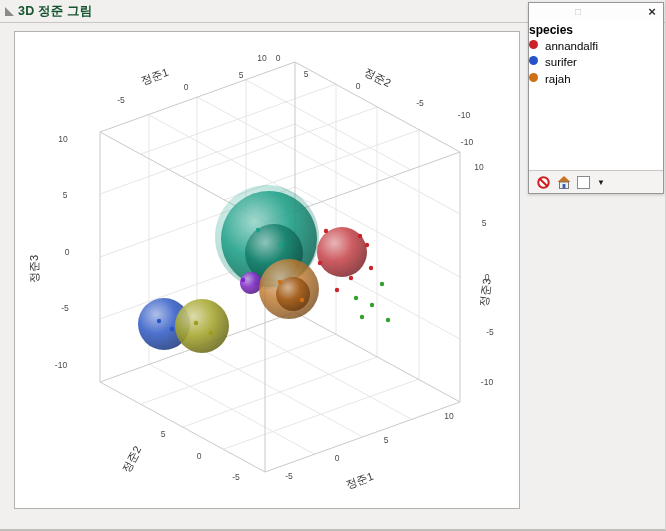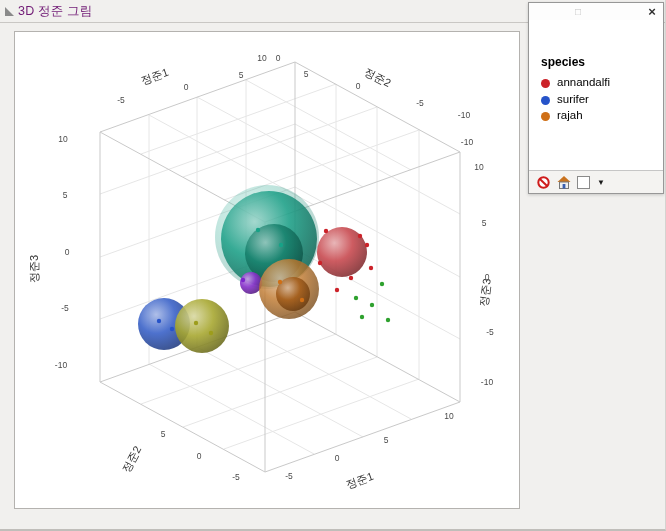--- a/index.html
+++ b/index.html
@@ -6,38 +6,38 @@
   body{
     width:666px;height:531px;position:relative;overflow:hidden;box-sizing:border-box;
     background:#f1f0ee;font-family:"Liberation Sans",sans-serif;
     border-right:1px solid #d5d3d0;border-bottom:2px solid #c0beba;
   }
   .app-titlebar{
     position:absolute;left:0;top:0;width:100%;height:23px;box-sizing:border-box;
     border-bottom:1px solid #c9c7c4;display:flex;align-items:center;padding-left:5px;background:#f1f0ee;
   }
   .disclosure{width:9px;height:9px;margin-right:4px;flex:0 0 auto;}
-  .app-title{font-size:12.5px;font-weight:normal;color:#701a75;letter-spacing:.2px;}
+  .app-title{font-size:12.5px;font-weight:bold;color:#14532d;letter-spacing:.2px;}
   .plot-frame{
     position:absolute;left:14px;top:31px;width:506px;height:478px;box-sizing:border-box;
     background:#ffffff;border:1px solid #b4b2af;
   }
   svg text{font-family:"Liberation Sans",sans-serif;}
   .legend-window{
     position:absolute;left:528px;top:2px;width:136px;height:192px;box-sizing:border-box;
     background:#ffffff;border:1px solid #979797;box-shadow:0 1px 3px rgba(0,0,0,.18);
     display:flex;flex-direction:column;
   }
   .legend-titlebar{height:17px;position:relative;background:#fdfdfd;flex:0 0 auto;}
   .win-btn{position:absolute;top:1px;width:18px;height:15px;display:flex;align-items:center;justify-content:center;cursor:default;}
   .btn-max{left:40px;color:#c2c2c2;font-size:10px;}
   .btn-close{right:2px;color:#2e2e2e;font-size:13px;font-weight:bold;}
-  .legend-body{flex:1 1 auto;padding:1px 6px 0 12px;overflow:hidden;margin-top:32px;}
+  .legend-body{flex:1 1 auto;padding:1px 6px 0 0;overflow:hidden;}
   .legend-title{font-size:12px;font-weight:bold;color:#000;margin:2px 0 3px 0;}
-  .legend-row{display:flex;align-items:flex-end;height:16.3px;}
+  .legend-row{display:flex;align-items:flex-start;height:16.3px;}
   .legend-dot{width:9px;height:9px;border-radius:50%;margin-right:7px;flex:0 0 auto;}
   .legend-label{font-size:11.5px;color:#000;white-space:nowrap;}
   .legend-toolbar{
     height:22px;flex:0 0 auto;border-top:1px solid #c6c6c6;background:#f4f3f1;
     display:flex;align-items:center;padding-left:7px;gap:5px;
   }
   .tool-icon{width:15px;height:15px;display:flex;align-items:center;justify-content:center;}
   .dropdown-glyph{font-size:8px;color:#1a1a1a;margin-left:1px;}
 </style>
 </head>

